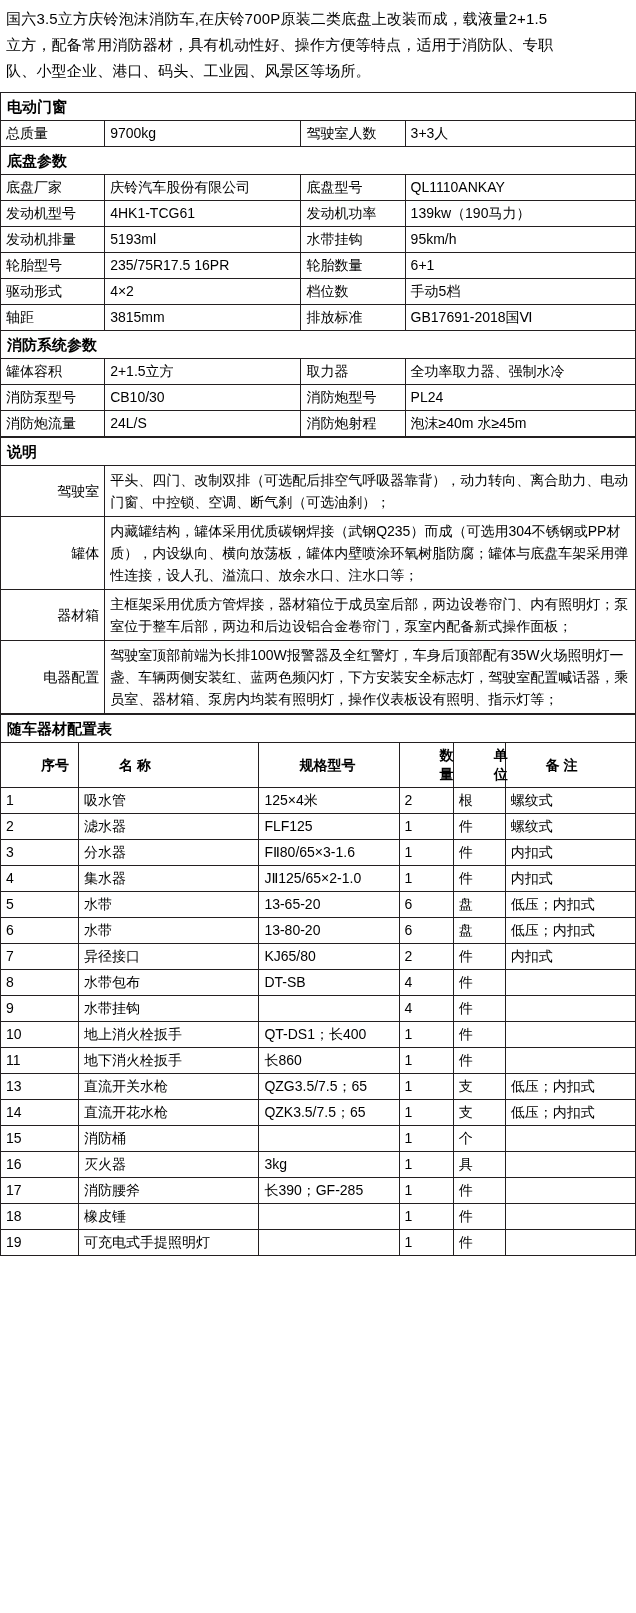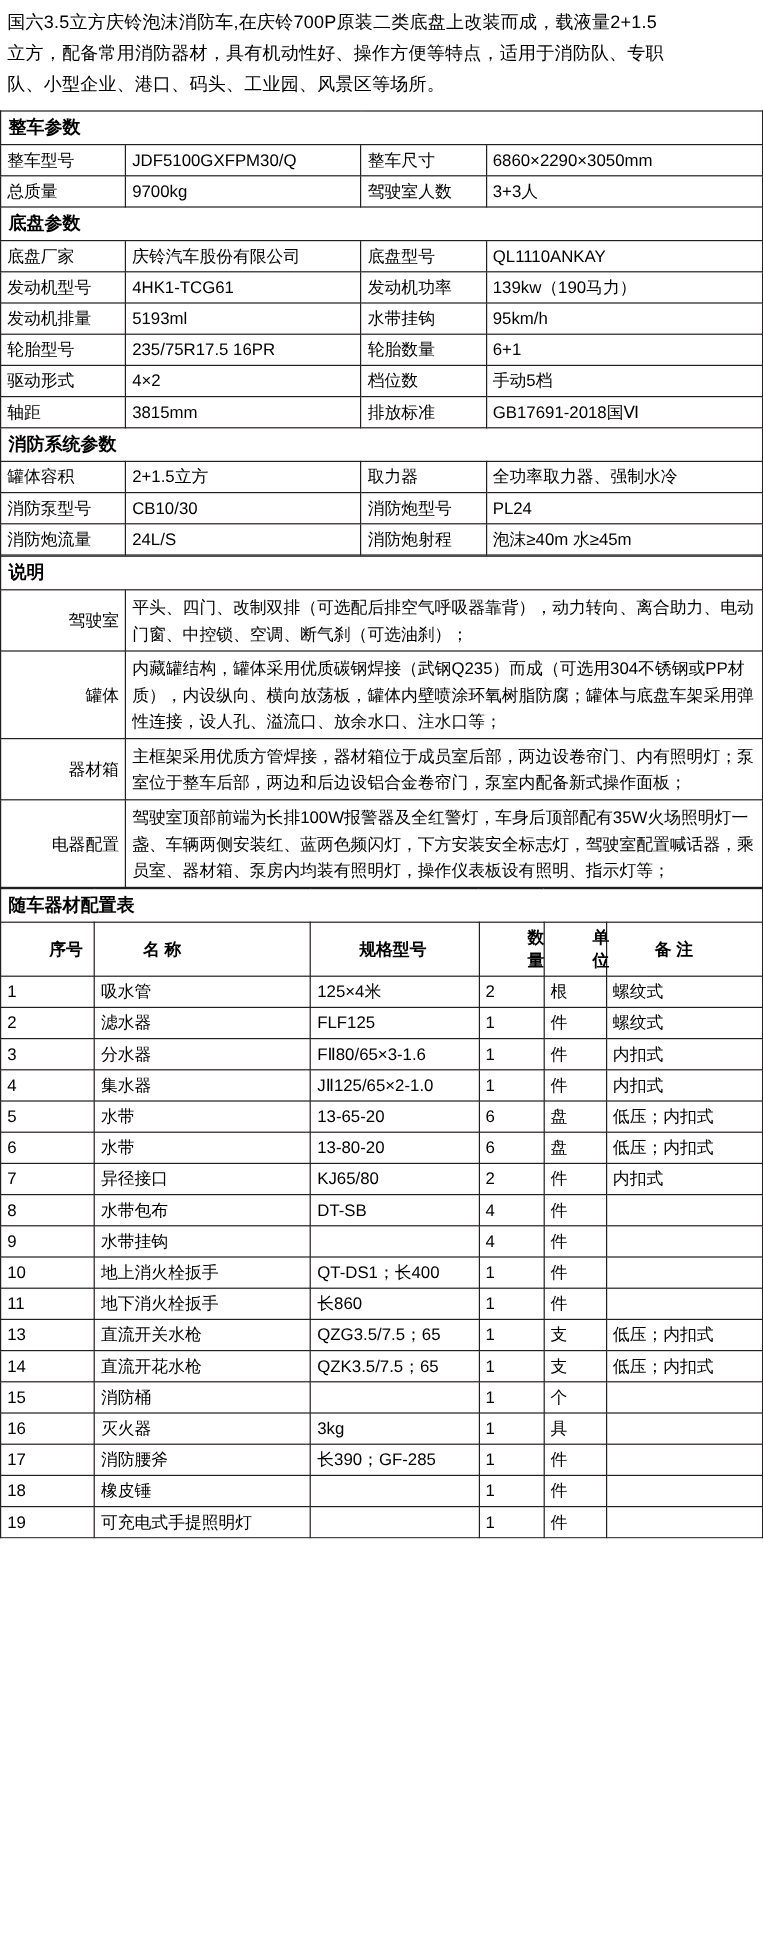--- a/index.html
+++ b/index.html
@@ -53,27 +53,21 @@
 
   <table>
     <colgroup>
         <col style="width:104px">
         <col style="width:196px">
         <col style="width:104px">
         <col style="width:230px">
       </colgroup>
     <tbody>
       <tr class="sect">
-        <td colspan="4">整车参数</td>
-      </tr>
-      <tr>
-        <td class="lbl">整车型号</td>
-        <td>JDF5100GXFPM30/Q</td>
-        <td class="lbl">整车尺寸</td>
-        <td>6860×2290×3050mm</td>
+        <td colspan="4">电动门窗</td>
       </tr>
       <tr>
         <td class="lbl">总质量</td>
         <td>9700kg</td>
         <td class="lbl">驾驶室人数</td>
         <td>3+3人</td>
       </tr>
 
       <tr class="sect">
         <td colspan="4">底盘参数</td>

